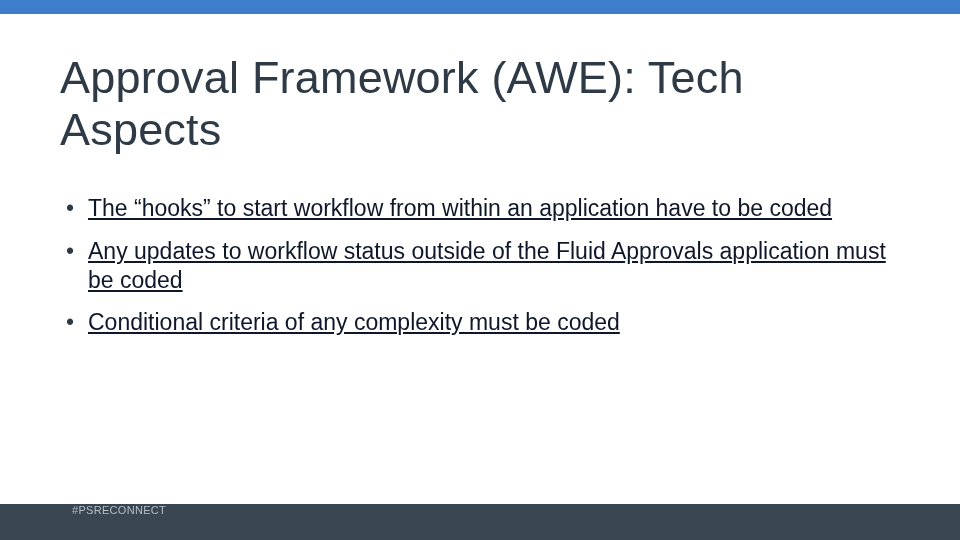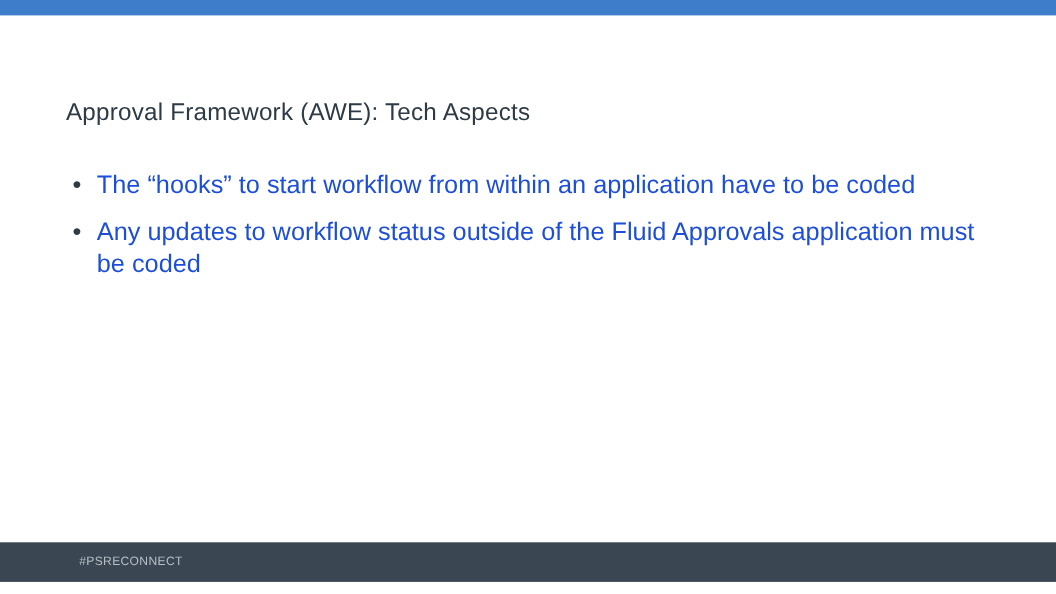--- a/index.html
+++ b/index.html
@@ -17,71 +17,71 @@
     }
     .top-bar {
       width: 100%;
       height: 14px;
       background: #3d7dca;
     }
     .content {
       padding: 38px 60px 0 60px;
     }
     .title {
-      font-size: 22px;
+      font-size: 45px;
       font-weight: 400;
       color: #2e3a45;
       margin-bottom: 38px;
       letter-spacing: 0.2px;
-      margin-top: 37px;
     }
     .bullet-list {
       list-style: none;
     }
     .bullet-list li {
       font-size: 23px;
-      color: #1d4ed8;
+      color: #0f172a;
       line-height: 1.25;
       margin-bottom: 14px;
       padding-left: 28px;
       position: relative;
+      text-decoration: underline;
     }
     .bullet-list li::before {
       content: "•";
       position: absolute;
       left: 6px;
       top: 0;
       font-size: 23px;
       color: #2e3a45;
     }
     .footer {
       position: absolute;
-      bottom: 11px;
+      bottom: 0;
       left: 0;
       width: 100%;
       height: 36px;
       background: #3a4651;
       display: flex;
-      align-items: center;
       padding-left: 72px;
     }
     .footer-text {
       color: #b7bfc6;
       font-size: 11px;
       letter-spacing: 0.3px;
     }
   </style>
 </head>
 <body>
 
 <div class="top-bar"></div>
 
 <div class="content">
   <h1 class="title">Approval Framework (AWE): Tech Aspects</h1>
   <ul class="bullet-list">
     <li>The “hooks” to start workflow from within an application have to be coded</li>
     <li>Any updates to workflow status outside of the Fluid Approvals application must be coded</li>
+    <li>Conditional criteria of any complexity must be coded</li>
   </ul>
 </div>
 
 <div class="footer">
   <span class="footer-text">#PSRECONNECT</span>
 </div>
 
 </body></html>

